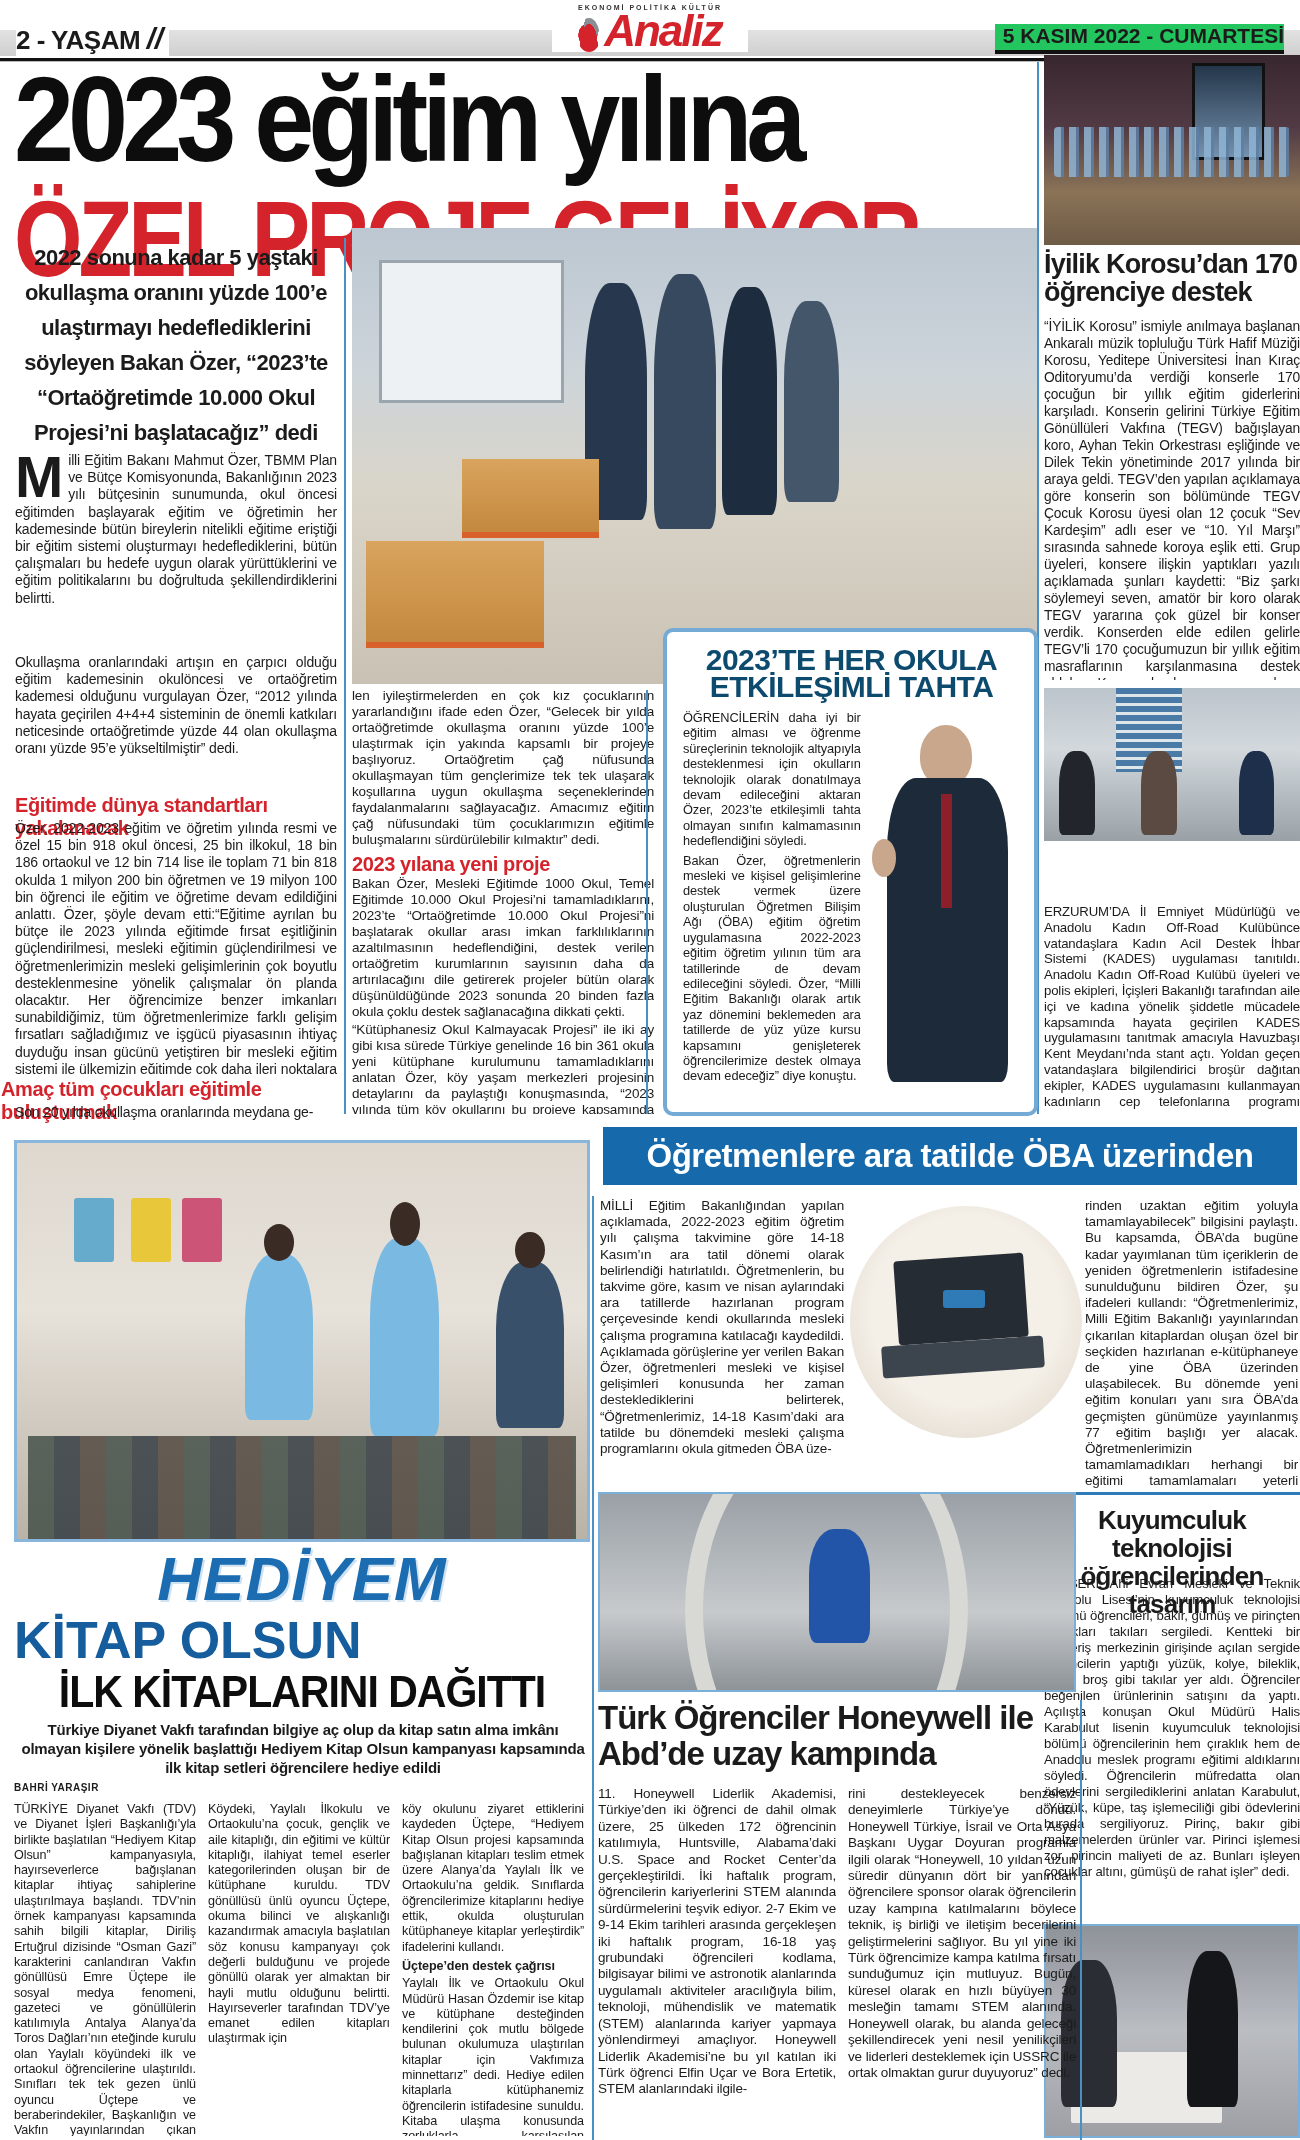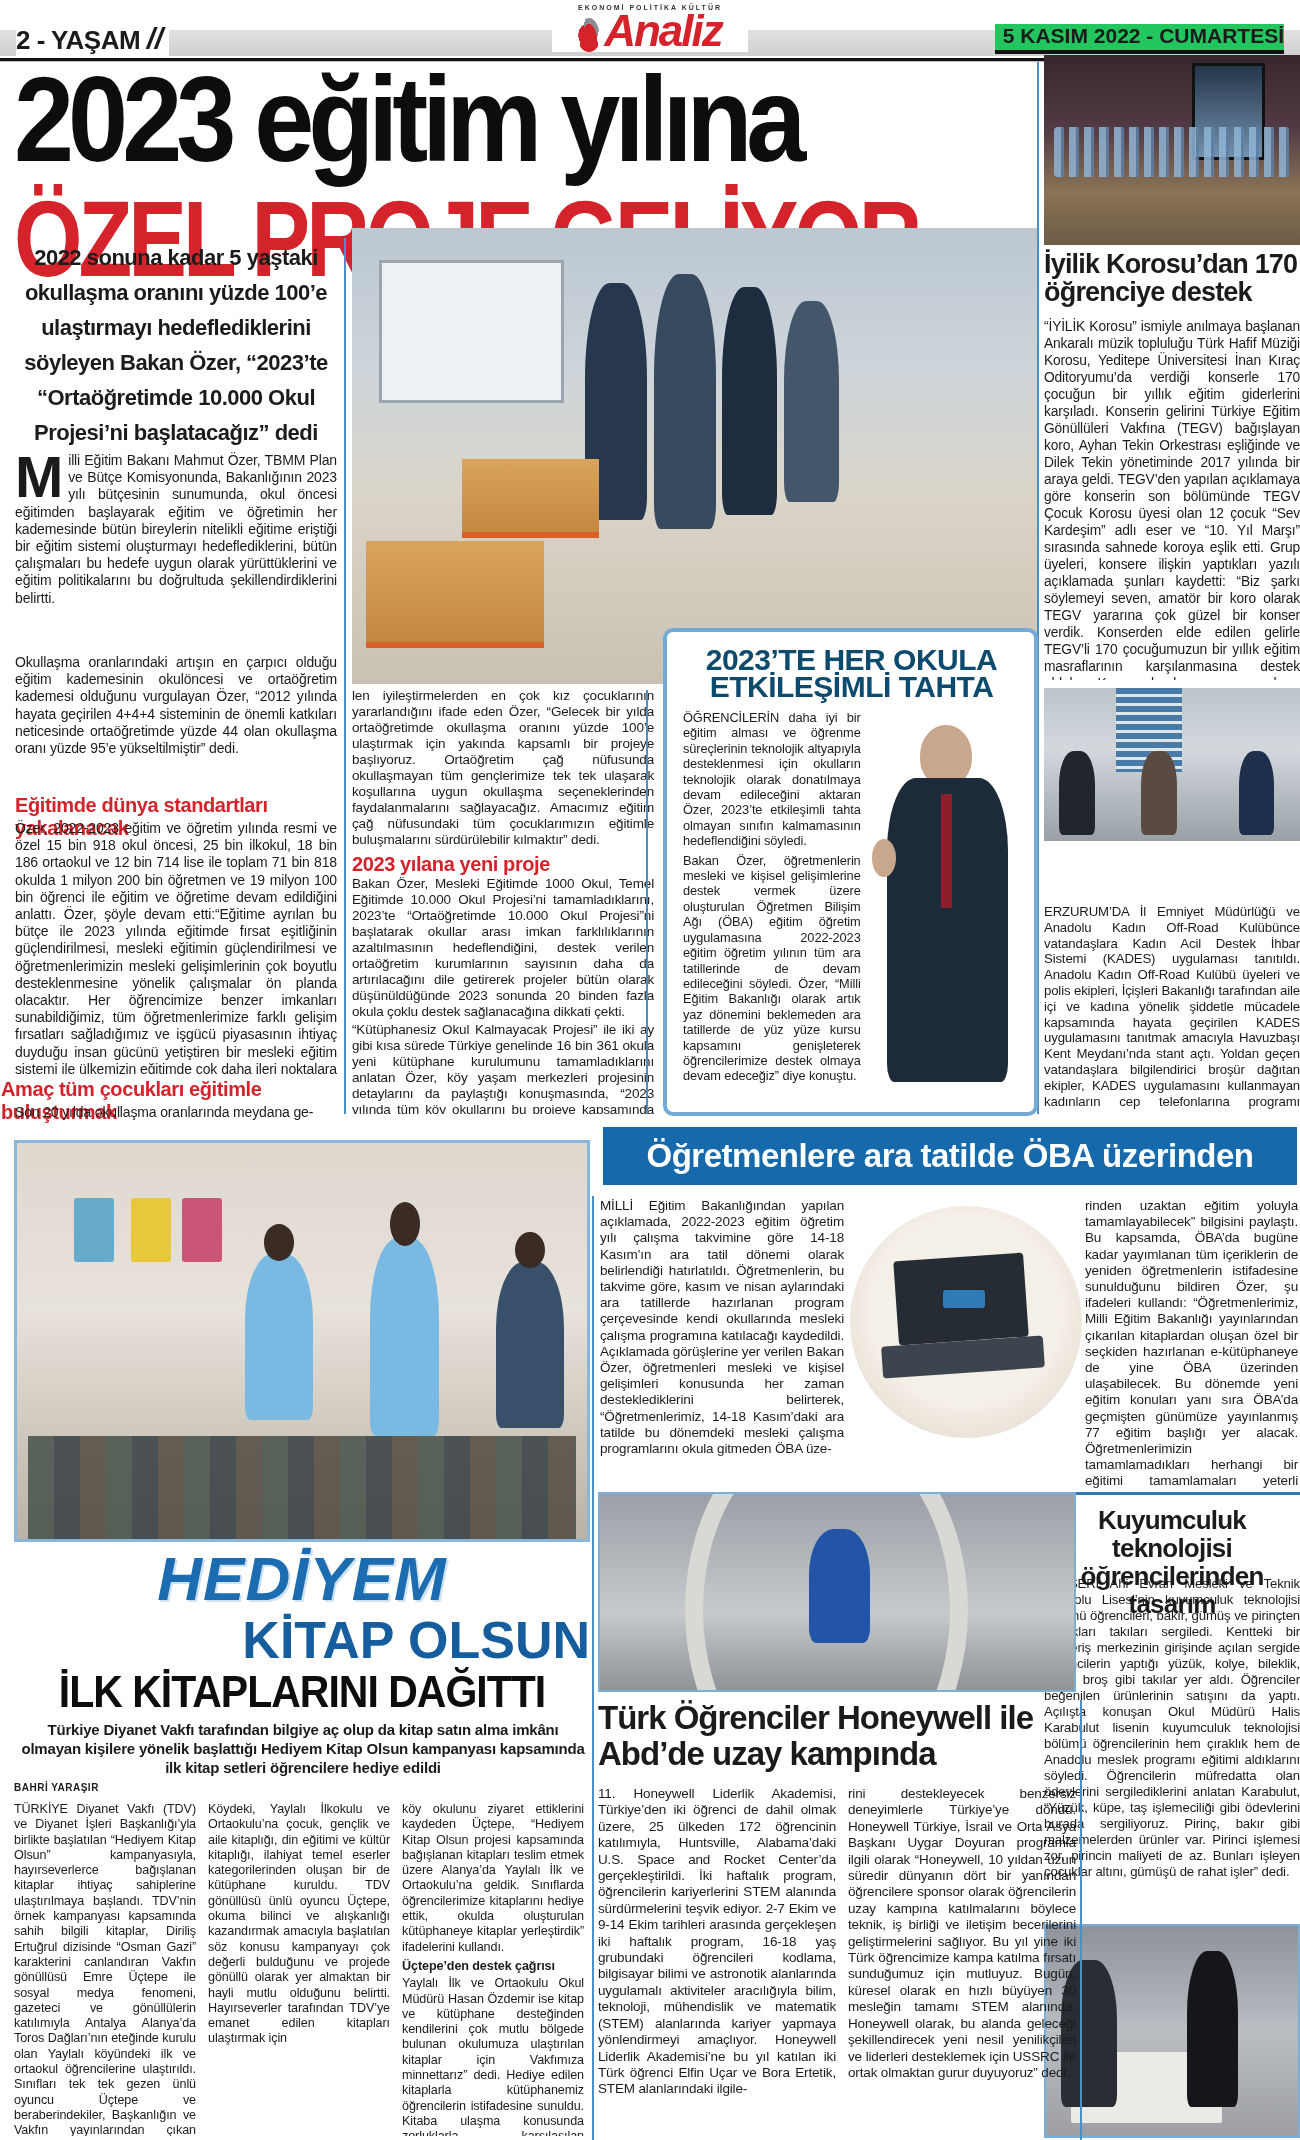--- a/index.html
+++ b/index.html
@@ -95,21 +95,21 @@
   
   .photo-hediyem{left:14px;top:1140px;width:576px;height:402px;border:3px solid #8ab6dc;box-sizing:border-box;
       background:linear-gradient(180deg,#ded8cf 0%,#e7e2da 42%,#b9b2a6 100%);}
   .bag{position:absolute;top:14%;width:7%;height:16%;border-radius:3px;}
   .vest{position:absolute;width:12%;height:42%;background:#79b9e2;border-radius:40% 40% 8% 8%;}
   .vest:before{content:"";position:absolute;left:28%;top:-18%;width:44%;height:22%;background:#3a2c24;border-radius:50%;}
   .kidrow{position:absolute;left:2%;bottom:0;width:96%;height:26%;
       background:repeating-linear-gradient(90deg,#3c4a42 0 26px,#2c343c 26px 52px,#4a4038 52px 78px);opacity:0.8;}
   .hd-t1{left:14px;top:1548px;width:576px;text-align:center;font-size:62px;font-weight:900;font-style:italic;
          color:#1b6cb0;letter-spacing:1px;line-height:1;text-shadow:2px 2px 0 #cfe2f2;}
-  .hd-t2{left:14px;top:1614px;width:576px;text-align:right;font-size:52px;font-weight:900;color:#155d9c;letter-spacing:0;line-height:1;}
+  .hd-t2{left:14px;top:1614px;width:576px;text-align:left;font-size:52px;font-weight:900;color:#155d9c;letter-spacing:0;line-height:1;}
   .hd-t3{left:14px;top:1670px;width:576px;text-align:center;font-size:41px;font-weight:900;color:#0d0d0d;
          letter-spacing:-1px;line-height:1;transform:scaleY(1.08);transform-origin:top center;}
   .hd-sub{left:20px;top:1720px;width:566px;text-align:center;font-weight:bold;font-size:15px;line-height:19px;letter-spacing:-0.2px;}
   .hd-byline{left:14px;top:1782px;font-size:10px;font-weight:900;letter-spacing:0.5px;}
   .hd-col{top:1802px;width:182px;height:334px;font-size:12.6px;line-height:15.3px;text-align:justify;letter-spacing:-0.1px;}
   .hd-c1{left:14px;} .hd-c2{left:208px;} .hd-c3{left:402px;}
   .hd-colsub{font-weight:bold;display:block;margin:4px 0 2px 0;}
   
   .photo-honeywell{left:598px;top:1492px;width:478px;height:200px;border:2px solid #79afd9;box-sizing:border-box;
       background:linear-gradient(180deg,#9aa0a6 0%,#c6cacd 60%,#8e9398 100%);overflow:hidden;}

